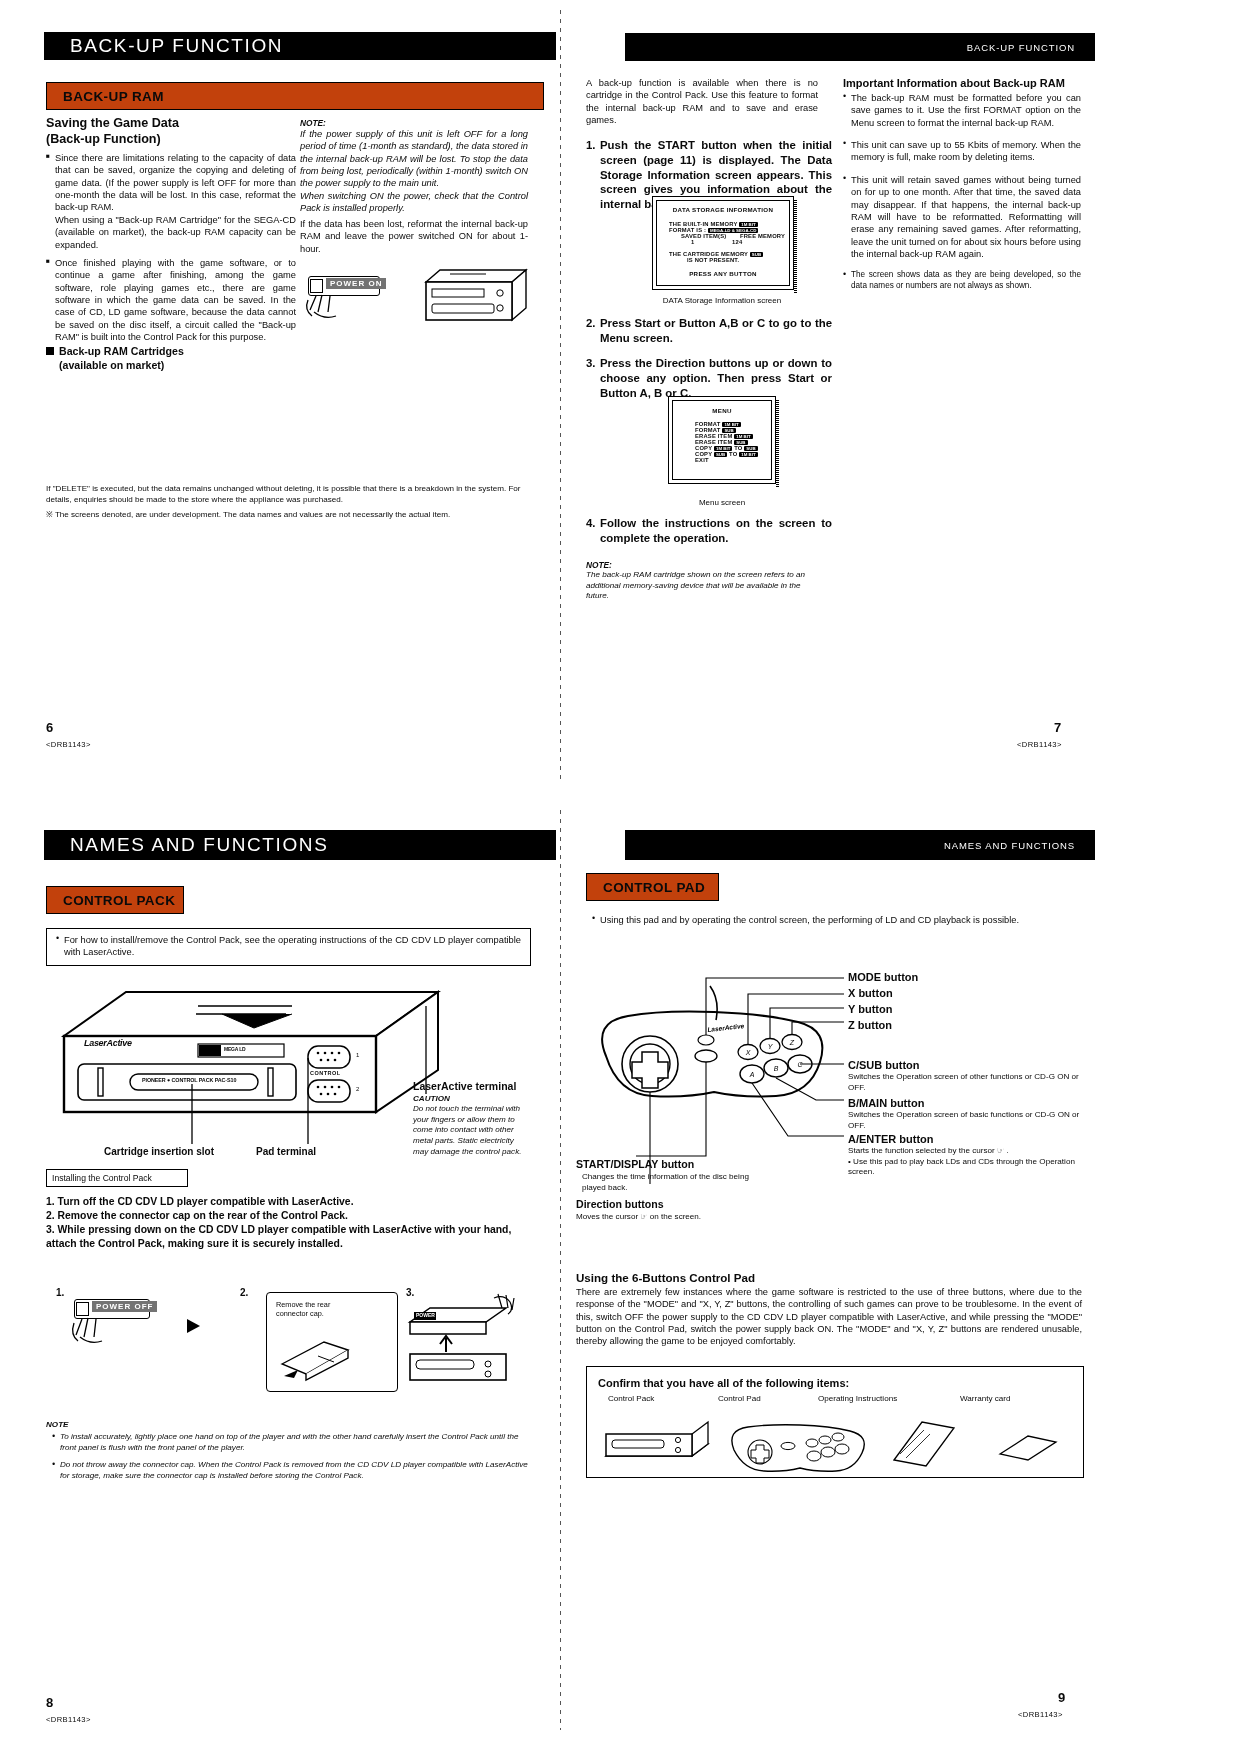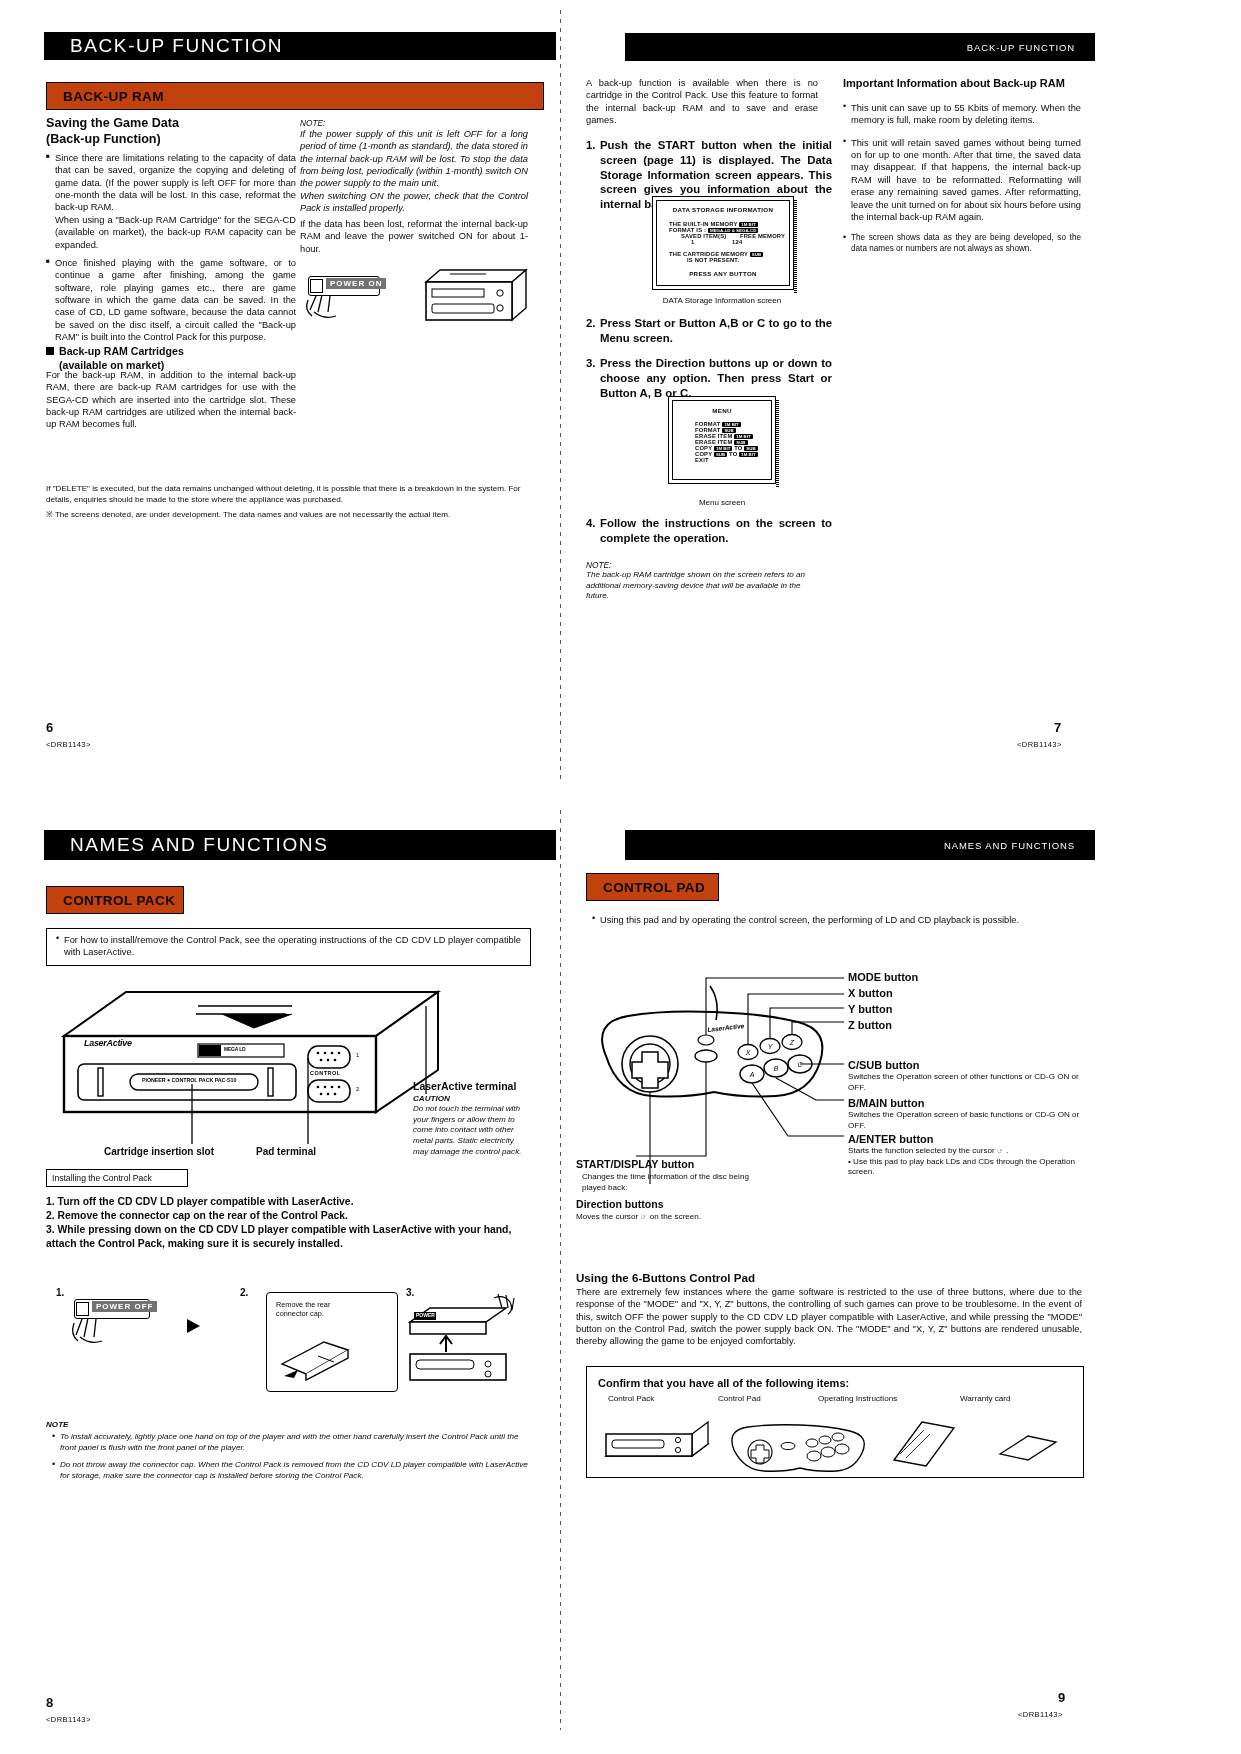--- a/index.html
+++ b/index.html
@@ -73,21 +73,21 @@
     background:repeating-linear-gradient(#555 0 4px,transparent 4px 9px);}
 
   
   .art{position:absolute;}
   .hand-box{position:absolute;border:1.4px solid #000;border-radius:3px;background:#fff;}
   .pw{position:absolute;background:#737373;color:#fff;font-size:8px;font-weight:bold;
       letter-spacing:1px;padding:1px 4px;}
   .arrow-r{position:absolute;width:0;height:0;border-top:7px solid transparent;
            border-bottom:7px solid transparent;border-left:13px solid #000;}
 
-  .note-ttl{font-size:8.3px;font-weight:normal;font-style:italic;}
+  .note-ttl{font-size:8.3px;font-weight:bold;font-style:italic;}
 </style>
 </head>
 <body>
 
 <div class="page" style="left:0;top:0;width:560px;height:800px;">
 
   <div class="banner left-title" style="left:44px;top:32px;width:486px;height:28px;">
     <span class="banner-text">BACK-UP FUNCTION</span>
   </div>
 
@@ -101,21 +101,20 @@
   <ul class="bl body-txt" style="position:absolute;left:46px;top:146px;width:250px;">
     <li style="margin-top:6px;white-space:pre-line;"><span>Since there are limitations relating to the capacity of data that can be saved, organize the copying and deleting of game data. (If the power supply is left OFF for more than one-month the data will be lost. In this case, reformat the back-up RAM.
 When using a "Back-up RAM Cartridge" for the SEGA-CD (available on market), the back-up RAM capacity can be expanded.</span></li>
     <li><span>Once finished playing with the game software, or to continue a game after finishing, among the game software, role playing games etc., there are game software in which the game data can be saved. In the case of CD, LD game software, because the data cannot be saved on the disc itself, a circuit called the "Back-up RAM" is built into the Control Pack for this purpose.</span></li>
   </ul>
 
   <div class="t h-sub" style="left:46px;top:345px;width:250px;white-space:pre-line;padding-left:13px;">Back-up RAM Cartridges
 (available on market)</div>
   <div style="position:absolute;left:46px;top:347px;width:8px;height:8px;background:#000;"></div>
 
-  <div class="t body-txt" style="left:46px;top:369px;width:250px;">For the back-up RAM, in addition to the internal back-up RAM, there are back-up RAM cartridges for use with the SEGA-CD which are inserted into the cartridge slot. These back-up RAM cartridges are utilized when the internal back-up RAM becomes full.</div>
 
   <div class="t note-ttl" style="left:300px;top:118px;">NOTE:</div>
   <div class="t body-txt ital" style="left:300px;top:128px;width:228px;white-space:pre-line;">If the power supply of this unit is left OFF for a long period of time (1-month as standard), the data stored in the internal back-up RAM will be lost. To stop the data from being lost, periodically (within 1-month) switch ON the power supply to the main unit.
 When switching ON the power, check that the Control Pack is installed properly.</div>
   <div class="t body-txt" style="left:300px;top:218px;width:228px;">If the data has been lost, reformat the internal back-up RAM and leave the power switched ON for about 1-hour.</div>
 
   <div class="art" style="left:300px;top:272px;width:110px;height:60px;">
     <div class="hand-box" style="left:8px;top:4px;width:70px;height:18px;"></div>
     <div class="pw" style="left:26px;top:6px;">POWER ON</div>
     <div style="position:absolute;left:10px;top:7px;width:11px;height:12px;border:1.2px solid #000;background:#fff;"></div>
@@ -247,20 +246,21 @@
     <span style="position:absolute;left:0;">4.</span>
     <span>Follow the instructions on the screen to complete the operation.</span>
   </div>
 
   <div class="t note-ttl" style="left:26px;top:560px;">NOTE:</div>
   <div class="t small ital" style="left:26px;top:570px;width:232px;">The back-up RAM cartridge shown on the screen refers to an additional memory-saving device that will be available in the future.</div>
 
   <div class="t h-sub" style="left:283px;top:76px;width:240px;font-size:11px;">Important Information about Back-up RAM</div>
 
   <ul class="dot body-txt" style="position:absolute;left:283px;top:92px;width:238px;">
+    <li><span>The back-up RAM must be formatted before you can save games to it. Use the first FORMAT option on the Menu screen to format the internal back-up RAM.</span></li>
     <li style="margin-top:10px;"><span>This unit can save up to 55 Kbits of memory. When the memory is full, make room by deleting items.</span></li>
     <li style="margin-top:10px;"><span>This unit will retain saved games without being turned on for up to one month. After that time, the saved data may disappear. If that happens, the internal back-up RAM will have to be reformatted. Reformatting will erase any remaining saved games. After reformatting, leave the unit turned on for about six hours before using the internal back-up RAM again.</span></li>
     <li style="margin-top:10px;font-size:8.2px;"><span>The screen shows data as they are being developed, so the data names or numbers are not always as shown.</span></li>
   </ul>
 
   <div class="t pnum" style="left:494px;top:720px;">7</div>
   <div class="t pcode" style="left:457px;top:740px;">&lt;DRB1143&gt;</div>
 </div>
 
 <div class="page" style="left:0;top:800px;width:560px;height:954px;">

